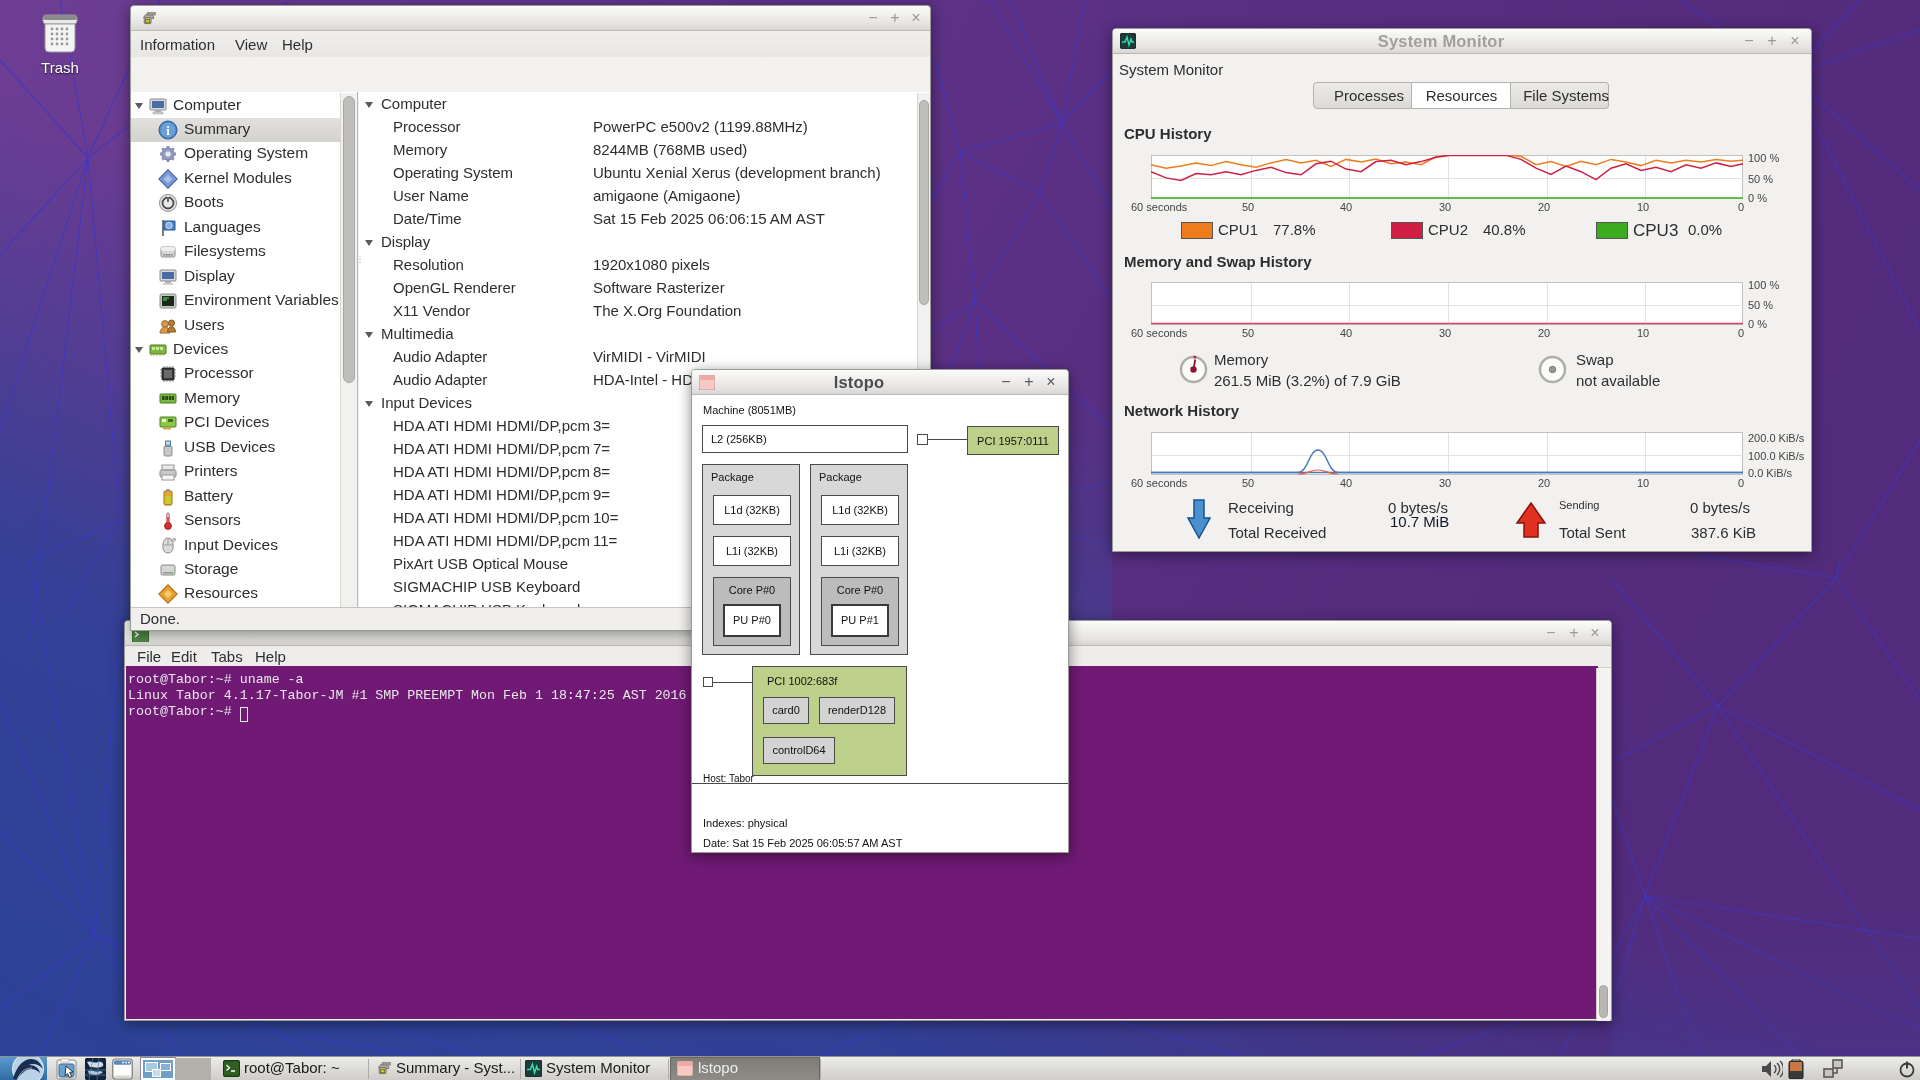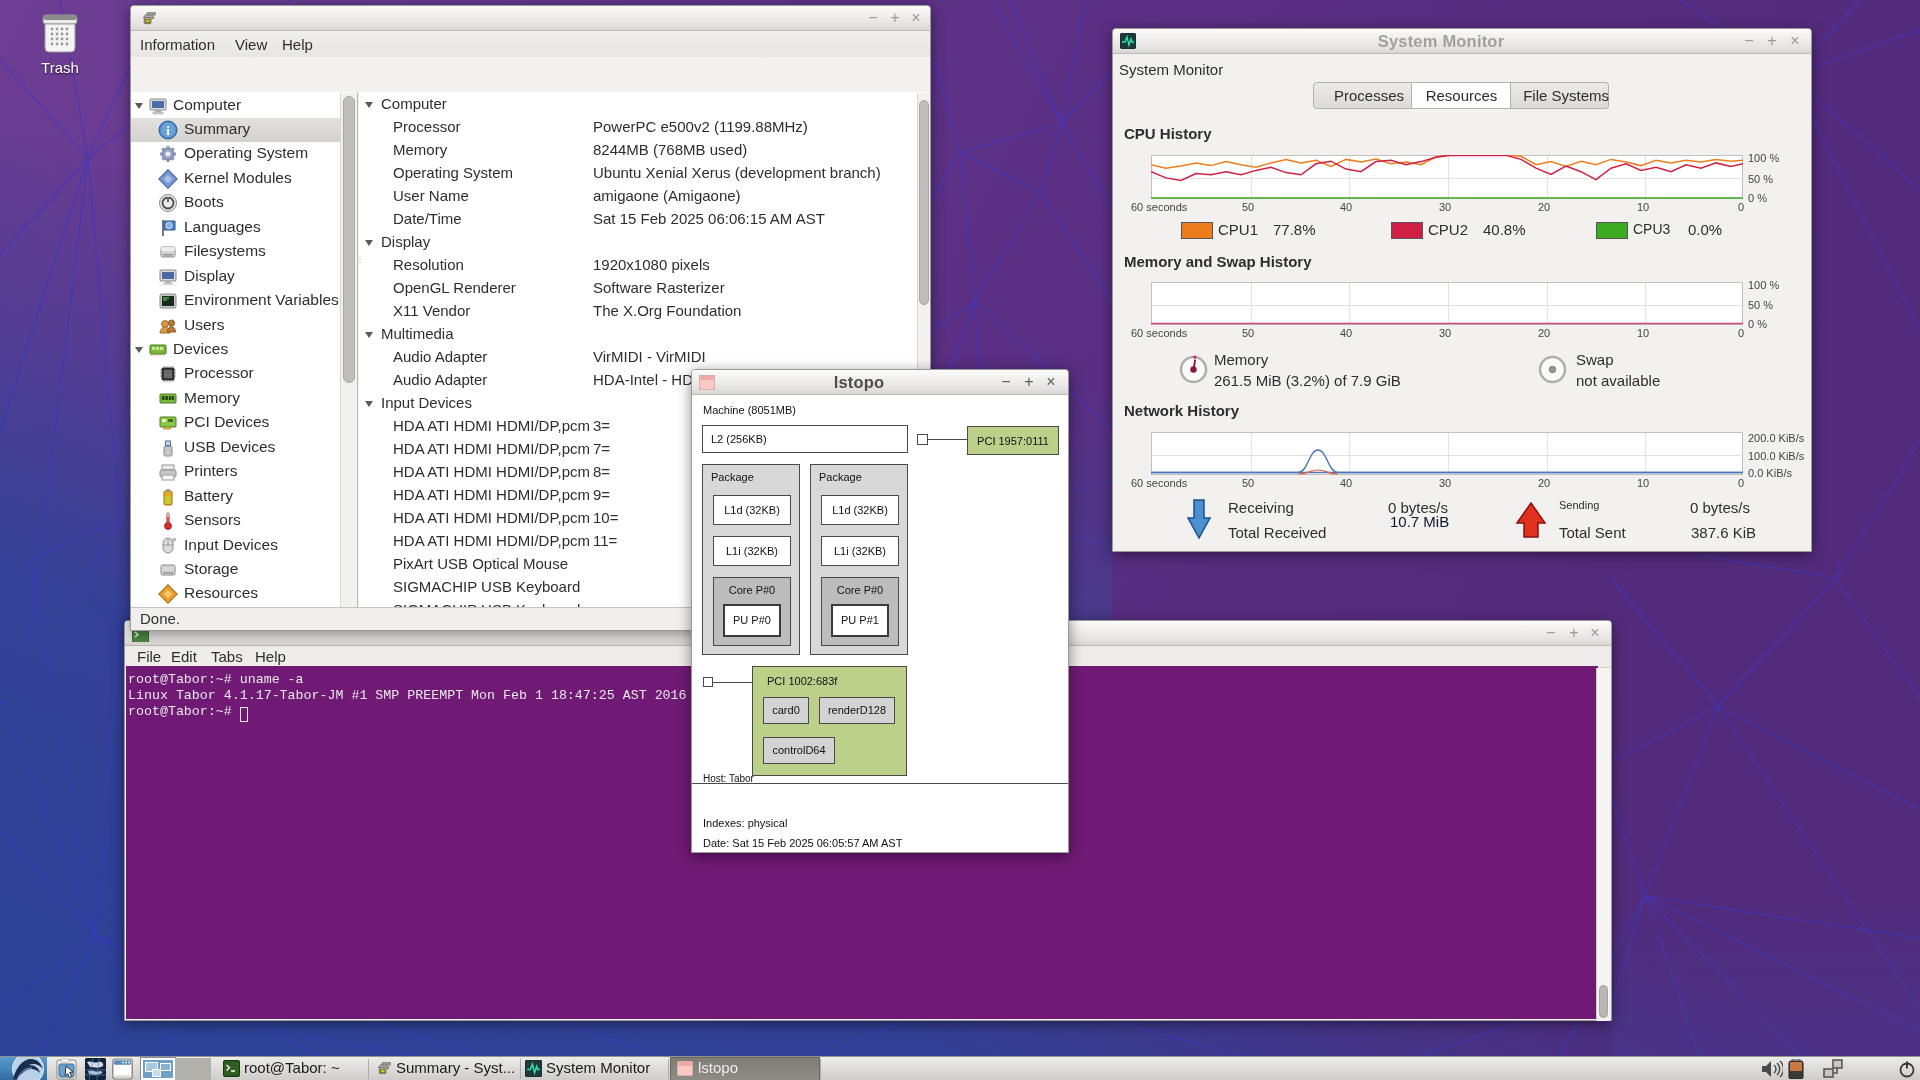--- a/index.html
+++ b/index.html
@@ -425,21 +425,21 @@
     <span class="abs" style="left:425px;top:172px;font-size:11px;color:#444">20</span>
     <span class="abs" style="left:524px;top:172px;font-size:11px;color:#444">10</span>
     <span class="abs" style="left:625px;top:172px;font-size:11px;color:#444">0</span>
 <div class="abs" style="left:68px;top:193px;width:32px;height:17px;background:#ef7c1c;border:1px solid #555"></div>
     <span class="abs" style="left:105px;top:192px;font-size:15px;color:#2e2e2e">CPU1</span>
     <span class="abs" style="left:160px;top:192px;font-size:15px;color:#2e2e2e">77.8%</span>
 <div class="abs" style="left:278px;top:193px;width:32px;height:17px;background:#cf1f45;border:1px solid #555"></div>
     <span class="abs" style="left:315px;top:192px;font-size:15px;color:#2e2e2e">CPU2</span>
     <span class="abs" style="left:370px;top:192px;font-size:15px;color:#2e2e2e">40.8%</span>
 <div class="abs" style="left:483px;top:193px;width:32px;height:17px;background:#3dab20;border:1px solid #555"></div>
-    <span class="abs" style="left:520px;top:192px;font-size:14px;color:#2e2e2e">CPU3</span>
+    <span class="abs" style="left:520px;top:192px;font-size:17px;color:#2e2e2e">CPU3</span>
     <span class="abs" style="left:575px;top:192px;font-size:15px;color:#2e2e2e">0.0%</span>
 <span class="abs" style="left:11px;top:224px;font-size:15px;font-weight:bold;color:#2e2e2e">Memory and Swap History</span>
 <div class="abs" style="left:38px;top:253px;width:592px;height:43px;background:#fff;border:1px solid #c3c1be">
       <div class="abs" style="left:98.7px;top:0;width:1px;height:43px;background:#e4e2df"></div>
       <div class="abs" style="left:197.3px;top:0;width:1px;height:43px;background:#e4e2df"></div>
       <div class="abs" style="left:296.0px;top:0;width:1px;height:43px;background:#e4e2df"></div>
       <div class="abs" style="left:394.7px;top:0;width:1px;height:43px;background:#e4e2df"></div>
       <div class="abs" style="left:493.3px;top:0;width:1px;height:43px;background:#e4e2df"></div>
       <div class="abs" style="left:0;top:22px;width:592px;height:1px;background:#e4e2df"></div>
     </div>

